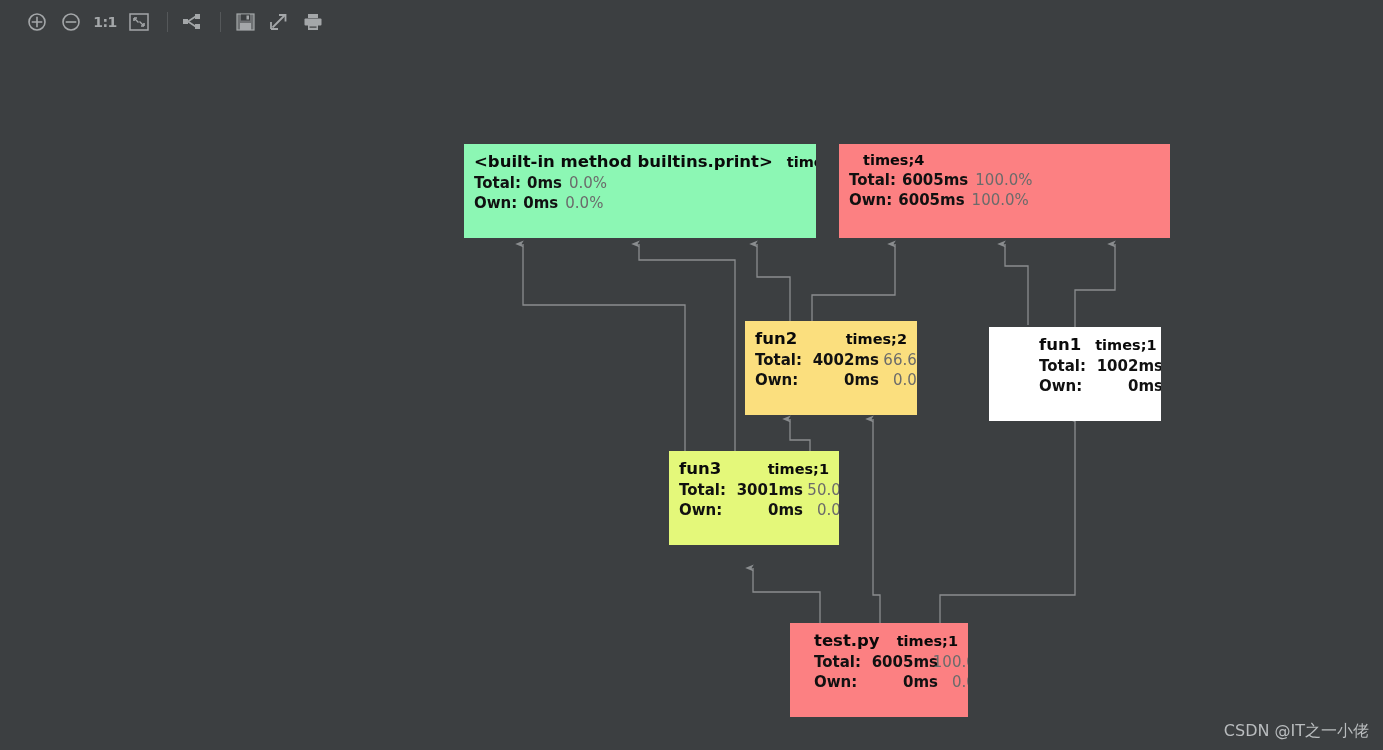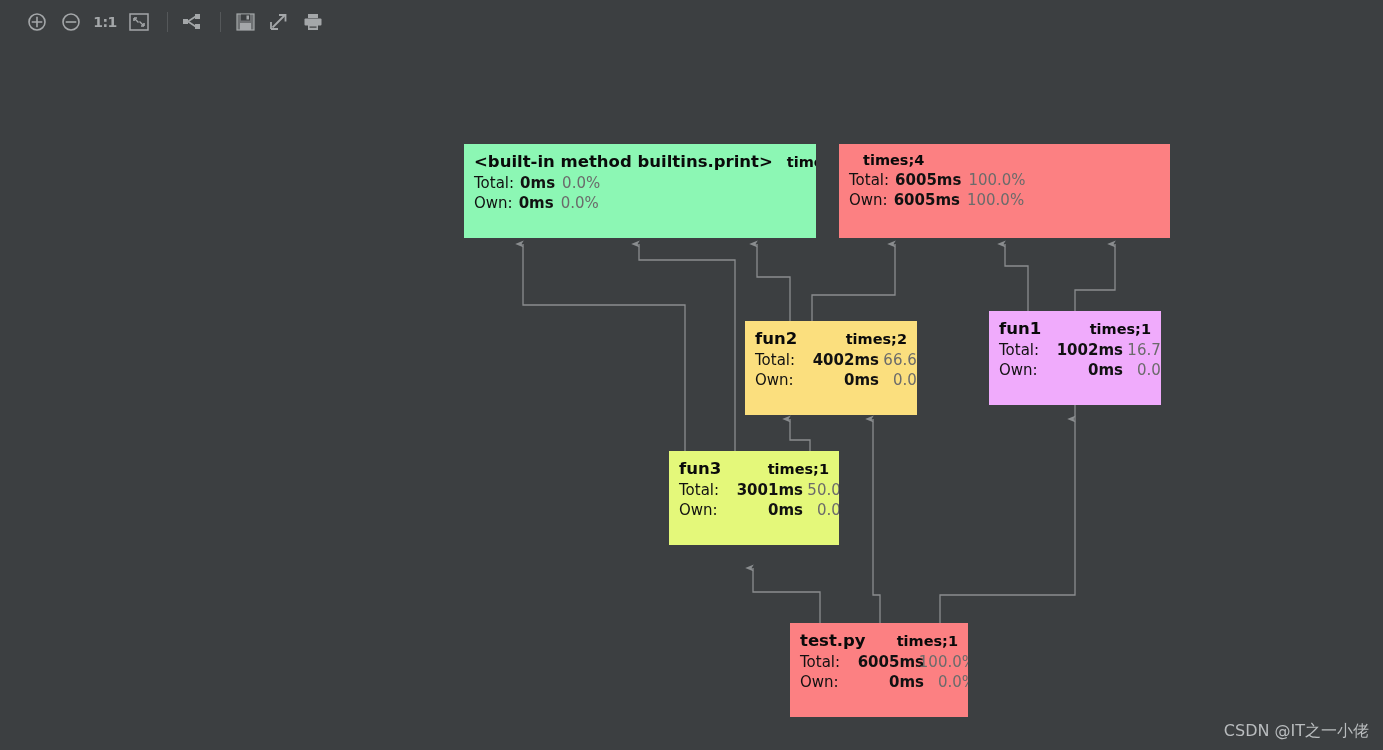--- a/index.html
+++ b/index.html
@@ -89,21 +89,21 @@
   .node .n-title { font-weight: bold; }
   .node .n-times { font-weight: bold; font-size: 14.5px; margin-left: 14px; }
   .node .n-row {
     display: flex;
     align-items: baseline;
     padding: 1px 10px;
     font-size: 15px;
     color: #111;
     white-space: nowrap;
   }
-  .node .n-label { font-weight: normal; }
+  .node .n-label { font-weight: bold; }
   .node .n-val { font-weight: bold; margin-left: 6px; }
   .node .n-pct { color: #6b6b6b; margin-left: 7px; font-weight: normal; }
 
   
   .node.aligned .n-row { display: grid; grid-template-columns: 56px 68px 52px; }
   .node.aligned .n-label { justify-self: start; }
   .node.aligned .n-val { justify-self: end; margin-left: 0; }
   .node.aligned .n-pct { justify-self: end; margin-left: 0; }
 
   
@@ -278,21 +278,21 @@
       <span class="n-val">4002ms</span>
       <span class="n-pct">66.6%</span>
     </div>
     <div class="n-row">
       <span class="n-label">Own:</span>
       <span class="n-val">0ms</span>
       <span class="n-pct">0.0%</span>
     </div>
   </div>
 
-  <div class="node aligned" style="left:989px; top:311px; width:172px; height:94px; background:#f0abfc;">
+  <div class="node aligned" style="left:989px; top:327px; width:172px; height:94px; background:#ffffff;padding-left:40px;">
     <div class="n-head">
       <span class="n-title">fun1</span>
       <span class="n-times">times;1</span>
     </div>
     <div class="n-row">
       <span class="n-label">Total:</span>
       <span class="n-val">1002ms</span>
       <span class="n-pct">16.7%</span>
     </div>
     <div class="n-row">
@@ -312,21 +312,21 @@
       <span class="n-val">3001ms</span>
       <span class="n-pct">50.0%</span>
     </div>
     <div class="n-row">
       <span class="n-label">Own:</span>
       <span class="n-val">0ms</span>
       <span class="n-pct">0.0%</span>
     </div>
   </div>
 
-  <div class="node aligned" style="left:790px; top:623px; width:178px; height:94px; background:#fc8082;">
+  <div class="node aligned" style="left:790px; top:623px; width:178px; height:94px; background:#fc8082;padding-left:14px;">
     <div class="n-head">
       <span class="n-title">test.py</span>
       <span class="n-times">times;1</span>
     </div>
     <div class="n-row">
       <span class="n-label">Total:</span>
       <span class="n-val">6005ms</span>
       <span class="n-pct">100.0%</span>
     </div>
     <div class="n-row">

